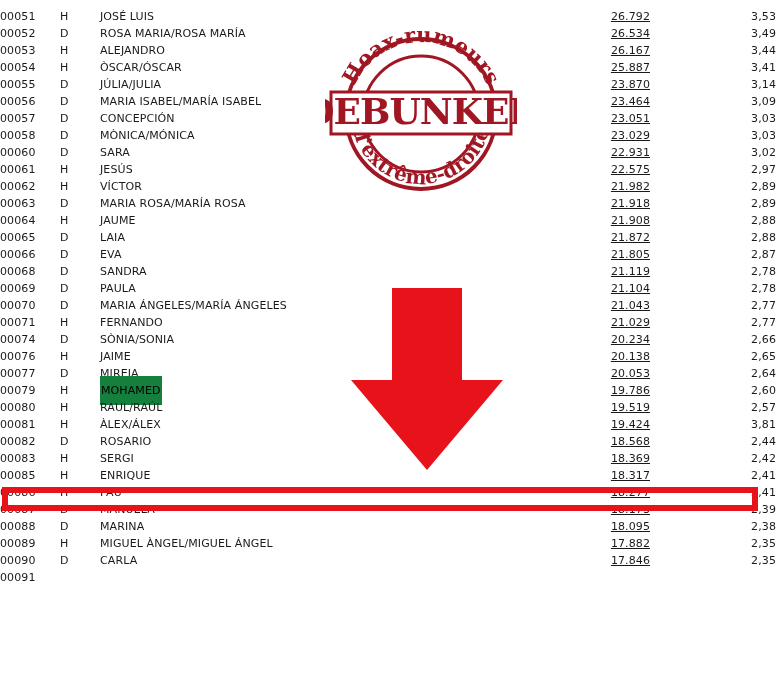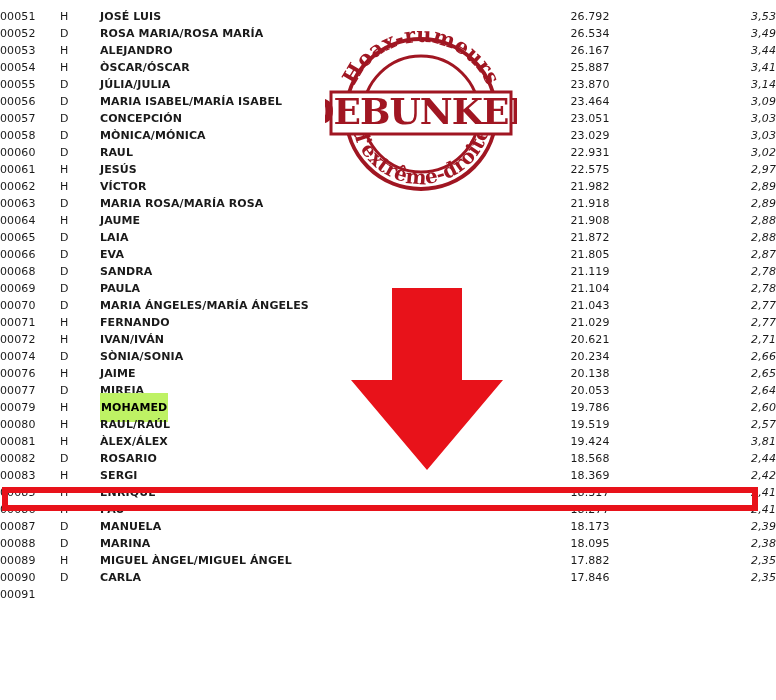--- a/index.html
+++ b/index.html
@@ -37,29 +37,29 @@
   }
   #ranking-table tr { height: 17px; }
   #ranking-table td {
     padding: 0;
     vertical-align: middle;
     white-space: nowrap;
     line-height: 17px;
   }
   td.c-rank  { width: 60px;  padding-left: 11px; font-variant-numeric: tabular-nums; }
   td.c-sex   { width: 40px;  padding-left: 0px; }
-  td.c-name  { width: 430px; padding-left: 0px; font-weight: bold; }
-  td.c-count { width: 120px; text-align: center; padding-left: 0px; font-variant-numeric: tabular-nums; }
-  td.c-pct   { width: 126px; text-align: right; padding-right: 24px; font-variant-numeric: tabular-nums; font-style: italic; }
+  td.c-name  { width: 430px; padding-left: 0px; }
+  td.c-count { width: 120px; text-align: right; padding-left: 0px; font-variant-numeric: tabular-nums; text-decoration: underline; }
+  td.c-pct   { width: 126px; text-align: right; padding-right: 24px; font-variant-numeric: tabular-nums; }
 
   tr.gap-before td { padding-top: 5px; }
   tr.gap-before { height: 22px; }
 
   .name-highlight {
-    background: #bef264;
+    background: #15803d;
     color: #000000;
     padding: 8px 1px;
   }
 
   
   #row-highlight-box {
     position: absolute;
     left: 2px;
     top: 487px;
     width: 756px;
@@ -146,21 +146,21 @@
         <tr>
           <td class="c-rank">00058</td>
           <td class="c-sex">D</td>
           <td class="c-name">MÒNICA/MÓNICA</td>
           <td class="c-count">23.029</td>
           <td class="c-pct">3,03</td>
         </tr>
         <tr>
           <td class="c-rank">00060</td>
           <td class="c-sex">D</td>
-          <td class="c-name">RAUL</td>
+          <td class="c-name">SARA</td>
           <td class="c-count">22.931</td>
           <td class="c-pct">3,02</td>
         </tr>
         <tr>
           <td class="c-rank">00061</td>
           <td class="c-sex">H</td>
           <td class="c-name">JESÚS</td>
           <td class="c-count">22.575</td>
           <td class="c-pct">2,97</td>
         </tr>
@@ -219,27 +219,20 @@
           <td class="c-name">MARIA ÁNGELES/MARÍA ÁNGELES</td>
           <td class="c-count">21.043</td>
           <td class="c-pct">2,77</td>
         </tr>
         <tr>
           <td class="c-rank">00071</td>
           <td class="c-sex">H</td>
           <td class="c-name">FERNANDO</td>
           <td class="c-count">21.029</td>
           <td class="c-pct">2,77</td>
-        </tr>
-        <tr>
-          <td class="c-rank">00072</td>
-          <td class="c-sex">H</td>
-          <td class="c-name">IVAN/IVÁN</td>
-          <td class="c-count">20.621</td>
-          <td class="c-pct">2,71</td>
         </tr>
         <tr>
           <td class="c-rank">00074</td>
           <td class="c-sex">D</td>
           <td class="c-name">SÒNIA/SONIA</td>
           <td class="c-count">20.234</td>
           <td class="c-pct">2,66</td>
         </tr>
         <tr class="gap-before">
           <td class="c-rank">00076</td>

